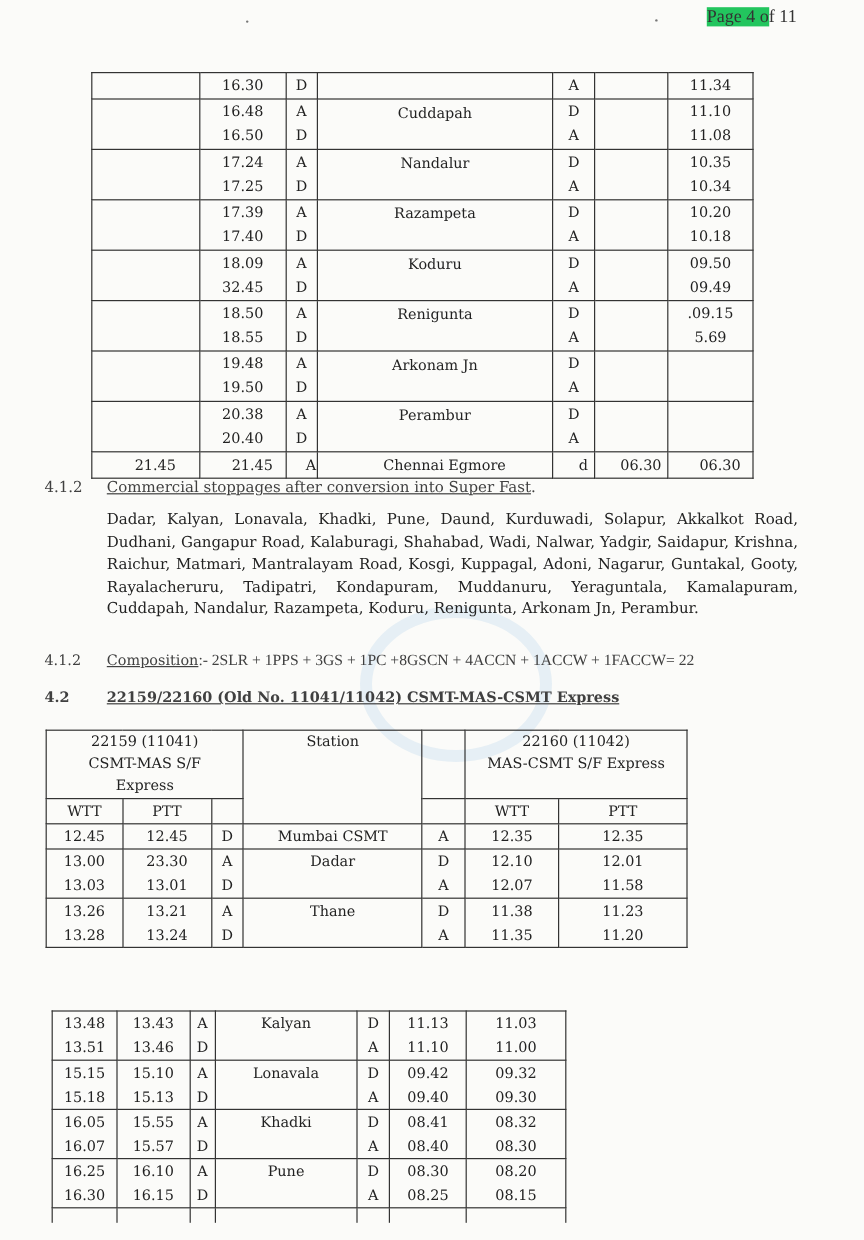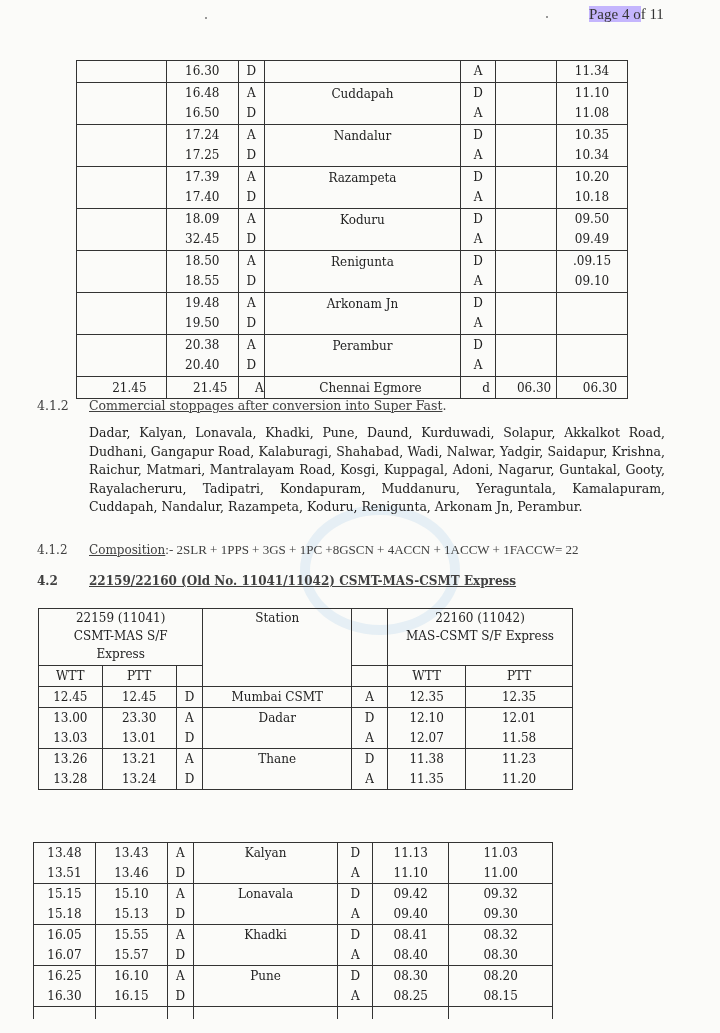--- a/index.html
+++ b/index.html
@@ -7,21 +7,21 @@
     width:720px; height:1033px; overflow:hidden;
     background:#fbfbf9;
     font-family: "DejaVu Serif", "Liberation Serif", serif;
     color:#222;
     position:relative;
   }
   .page-num {
     position:absolute; top:6px; left:589px;
     font-family:"Liberation Serif", serif; font-size:15px; color:#333;
   }
-  .page-num .hl { background:#c4b5fd; }
+  .page-num .hl { background:#22c55e; }
   .dot { position:absolute; width:2px; height:2px; background:#777; border-radius:1px; }
 
   table { border-collapse:collapse; font-size:12px; }
   td { border:1.5px solid #333; padding:0; text-align:center; vertical-align:top; }
   .cell-lines div { height:20px; line-height:20px; }
 
   
   #t1 { position:absolute; left:76px; top:60px; width:552px; }
   #t1 td { height:40px; }
   #t1 td.first { height:19px; }
@@ -38,21 +38,21 @@
     font-size:12.5px; line-height:18.5px; text-align:justify;
   }
   #comp { top:542px; left:37px; font-size:12px; }
   #comp .formula { font-family:"Liberation Serif", serif; font-size:13px; }
   #s42 { top:574px; left:37px; font-weight:bold; font-size:12px; }
 
   
   #t2 { position:absolute; left:38px; top:608px; width:535px; }
   #t2 td { height:20px; line-height:20px; }
   #t2 td.hdr { vertical-align:top; line-height:18px; padding-top:0;margin-left:38px; }
-  #t3 { position:absolute; left:33px; top:842px; width:520px; }
+  #t3 { position:absolute; left:43px; top:842px; width:429px; }
   #t3 td { height:40px; }
   #t3 td.empty { height:12px; border-bottom:none; }
 
   .stamp {
     position:absolute; left:300px; top:505px; width:140px; height:110px;
     border-radius:50%; border:10px solid rgba(140,190,225,0.18);
   }
 </style>
 </head>
 <body>
@@ -305,21 +305,21 @@
           </div>
         </td>
         <td>
           <div class="cell-lines">
             <div></div>
           </div>
         </td>
         <td>
           <div class="cell-lines">
             <div>.09.15</div>
-            <div>09.10</div>
+            <div>5.69</div>
           </div>
         </td>
       </tr>
       <tr>
         <td>
           <div class="cell-lines">
             <div></div>
           </div>
         </td>
         <td>

